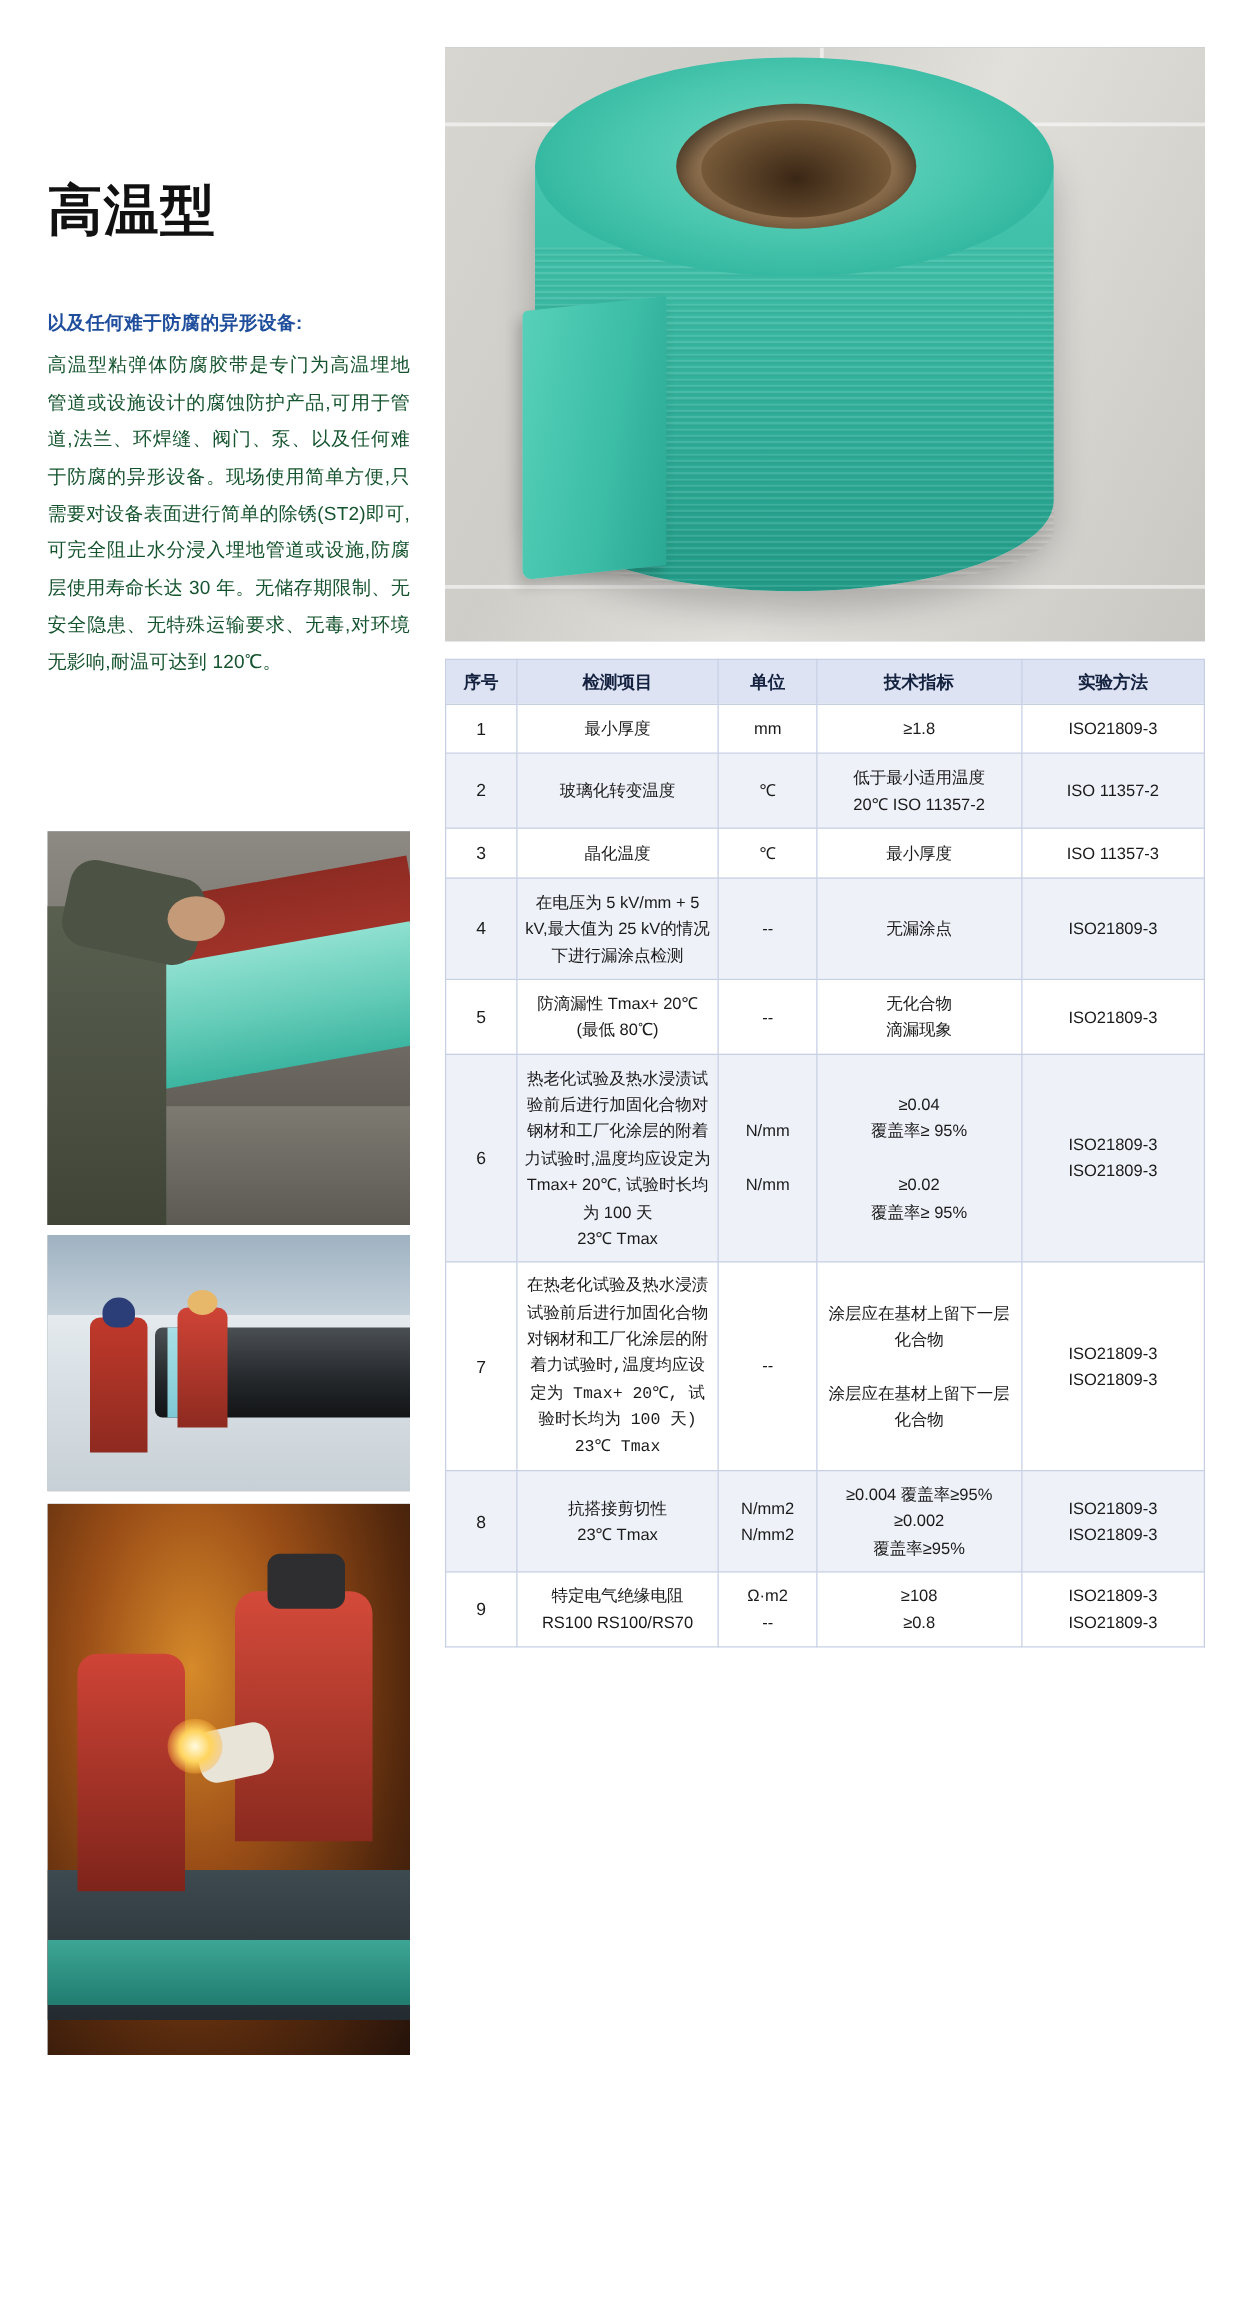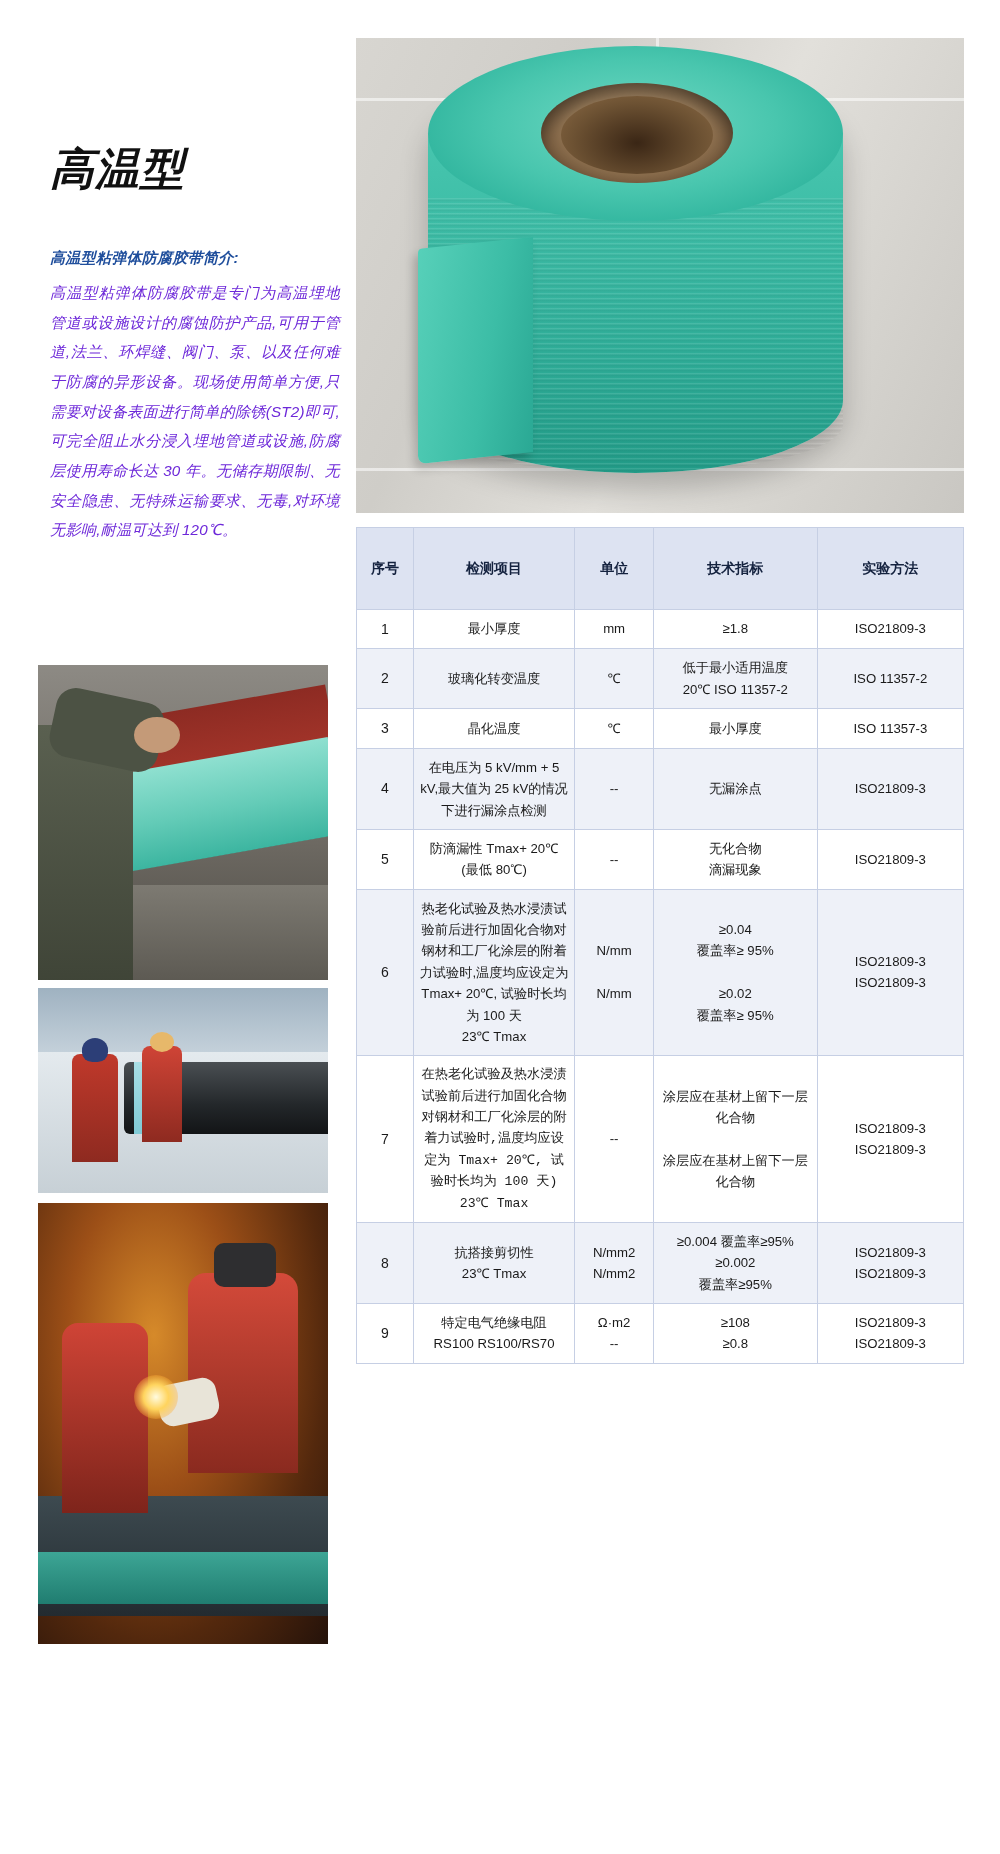--- a/index.html
+++ b/index.html
@@ -18,44 +18,43 @@
     position: absolute;
     left: 0; top: 0;
     width: 1000px;
     height: 1854px;
     background: #fff;
   }
 
   
   .left-col {
     position: absolute;
-    left: 50px;
+    left: 38px;
     top: 140px;
     width: 290px;
-    font-style: italic;
   }
   .title-block {
     font-weight: bold;
     color: #111;
     font-size: 44px;
     line-height: 1.30;
     letter-spacing: 1px;
   }
   .title-line { display: block; white-space: nowrap; }
 
   .intro-heading {
     margin-top: 52px;
     color: #1f4e9c;
     font-weight: bold;
     font-size: 15px;
     letter-spacing: 0.3px;
   }
   .intro-body {
     margin-top: 10px;
-    color: #6d28d9;
+    color: #14532d;
     font-size: 15.2px;
     line-height: 1.95;
     text-align: justify;
     letter-spacing: 0.2px;
   }
 
   
   .photo {
     position: absolute;
     overflow: hidden;
@@ -175,21 +174,21 @@
     text-align: center;
     vertical-align: middle;
     padding: 8px 5px;
     line-height: 1.62;
   }
   table.spec thead th {
     background: #dde3f2;
     font-weight: bold;
     font-size: 14px;
     color: #14223f;
-    padding: 29px 4px;
+    padding: 6px 4px;
   }
   tr.alt td { background: #eef1f8; }
   tr.plain td { background: #ffffff; }
   td.cell-idx { font-size: 14px; }
   td.cell-item { text-align: center; }
   .col1 { width: 52px; }
   .col2 { width: 148px; }
   .col3 { width: 72px; }
   .col4 { width: 150px; }
   .col5 { width: 134px; }
@@ -197,21 +196,21 @@
 </head>
 <body>
 
 <div class="page">
 
   <div class="left-col">
     <div class="title-block">
       <span class="title-line">高温型</span>
     </div>
 
-    <div class="intro-heading">高温型粘弹体防腐胶带简介:</div>
+    <div class="intro-heading">以及任何难于防腐的异形设备:</div>
     <div class="intro-body">高温型粘弹体防腐胶带是专门为高温埋地管道或设施设计的腐蚀防护产品,可用于管道,法兰、环焊缝、阀门、泵、以及任何难于防腐的异形设备。现场使用简单方便,只需要对设备表面进行简单的除锈(ST2)即可,可完全阻止水分浸入埋地管道或设施,防腐层使用寿命长达 30 年。无储存期限制、无安全隐患、无特殊运输要求、无毒,对环境无影响,耐温可达到 120℃。</div>
   </div>
 
   <div class="photo photo-left-1">
     <div class="p1-bg"></div>
     <div class="p1-ground"></div>
     <div class="p1-pipe"></div>
     <div class="p1-tape"></div>
     <div class="p1-body"></div>
     <div class="p1-arm"></div>

